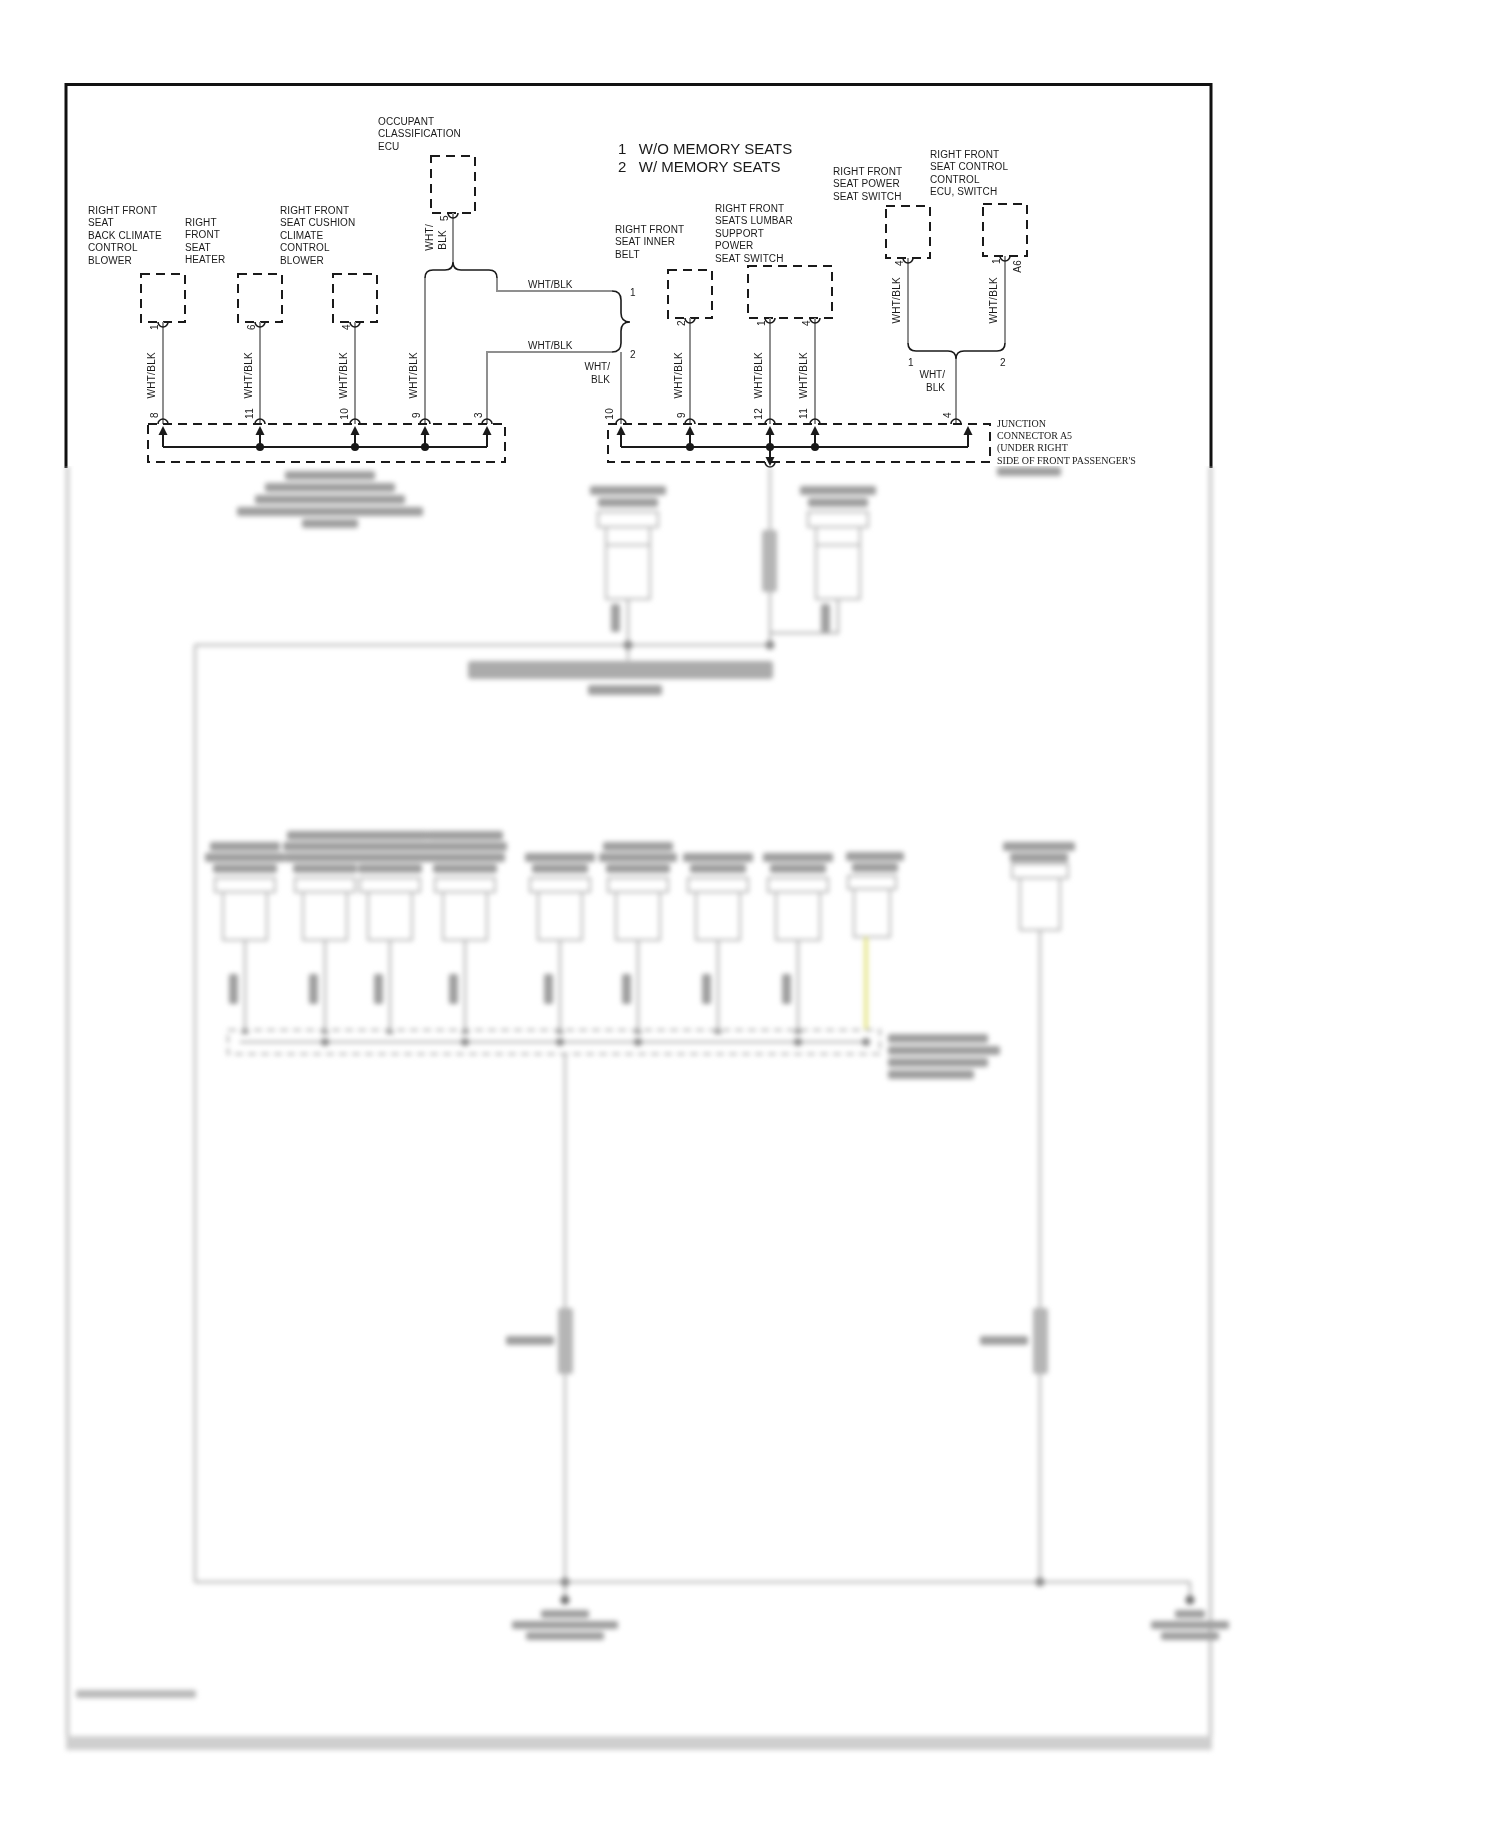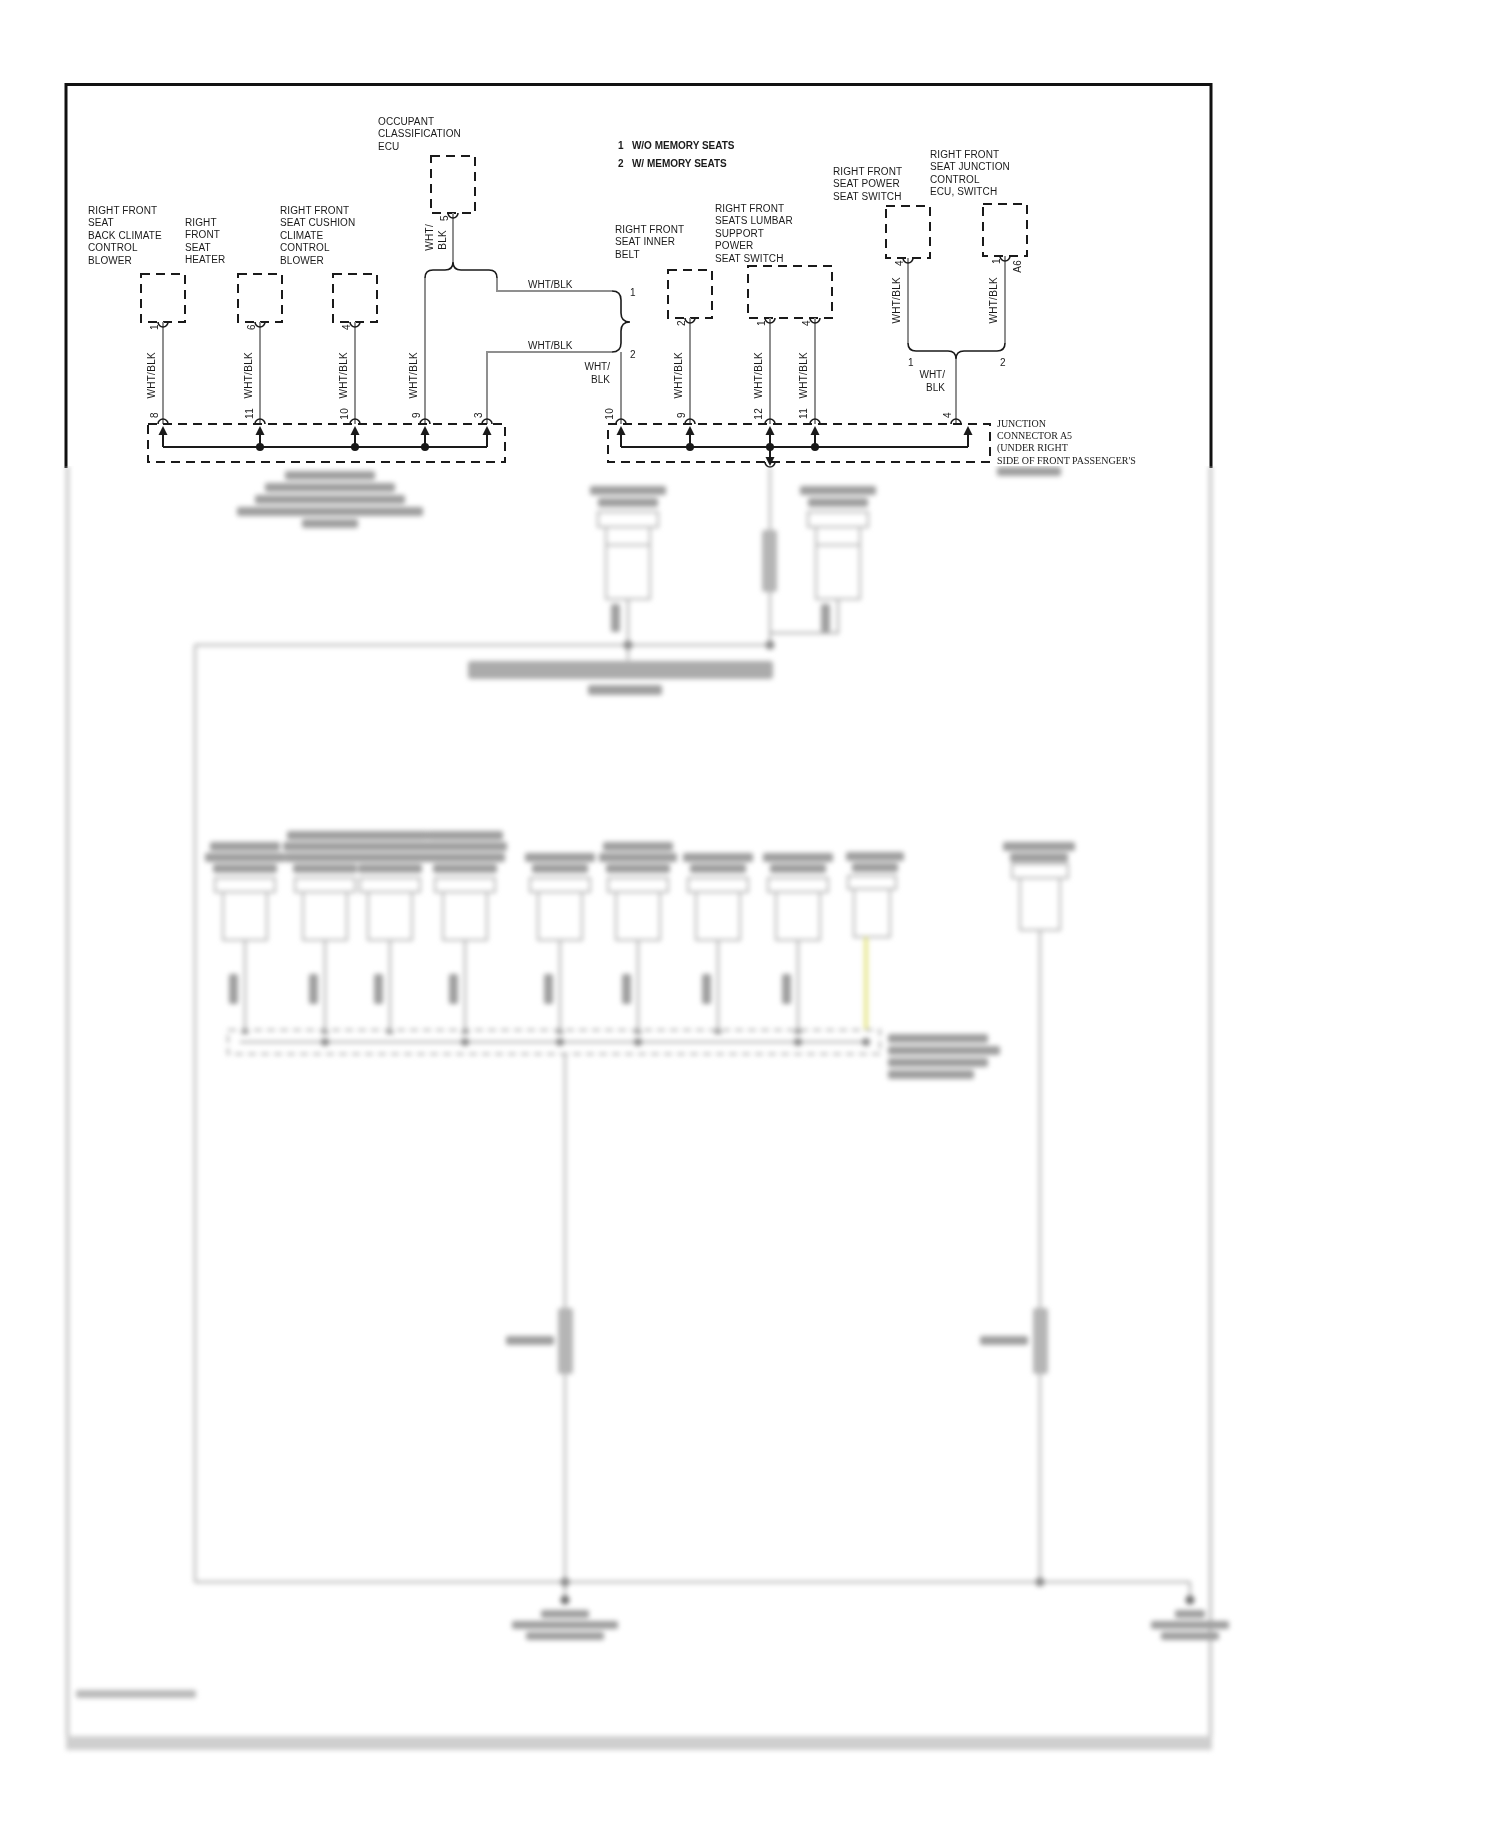--- a/index.html
+++ b/index.html
@@ -5,21 +5,21 @@
   html,body{margin:0;padding:0;background:#ffffff;}
   .canvas{position:relative;width:1500px;height:1828px;background:#ffffff;overflow:hidden;
           font-family:"Liberation Sans", sans-serif;color:#1a1a1a;}
   .layer{position:absolute;left:0;top:0;}
   .clabel{position:absolute;text-align:left;font-size:10px;line-height:12.4px;letter-spacing:.1px;}
   .clabel div{white-space:nowrap;}
   .vtext{position:absolute;writing-mode:vertical-rl;transform:rotate(180deg);
          font-size:10px;letter-spacing:.3px;white-space:nowrap;}
   .htext{position:absolute;font-size:10px;white-space:nowrap;}
   .rt{text-align:right;}
-  .legendrow{position:absolute;font-size:10px;white-space:nowrap;font-weight:bold;}
+  .legendrow{position:absolute;font-size:15px;white-space:nowrap;}
   .jnote{position:absolute;font-size:10px;line-height:12.2px;text-align:left;font-family:Liberation Serif, serif;}
   .blurwrap{position:absolute;inset:0;clip-path:inset(466px 0px 58px 0px);}
   .blurinner{position:absolute;inset:0;filter:blur(2.4px);}
 </style>
 </head>
 <body>
 
 <div class="canvas">
 
   <svg class="layer" width="1500" height="1828" viewBox="0 0 1500 1828">
@@ -170,21 +170,21 @@
     <div>POWER</div>
     <div>SEAT SWITCH</div>
   </div>
   <div class="clabel" style="left:833px;top:166px;width:150px;">
     <div>RIGHT FRONT</div>
     <div>SEAT POWER</div>
     <div>SEAT SWITCH</div>
   </div>
   <div class="clabel" style="left:930px;top:149px;width:150px;">
     <div>RIGHT FRONT</div>
-    <div>SEAT JUNCTION</div>
+    <div>SEAT CONTROL</div>
     <div>CONTROL</div>
     <div>ECU, SWITCH</div>
   </div>
 
   <div class="vtext" style="left:146px;top:352px;">WHT/BLK</div>
   <div class="vtext" style="left:243px;top:352px;">WHT/BLK</div>
   <div class="vtext" style="left:338px;top:352px;">WHT/BLK</div>
   <div class="vtext" style="left:424px;top:224px;">WHT/</div>
   <div class="vtext" style="left:437px;top:230px;">BLK</div>
   <div class="vtext" style="left:408px;top:352px;">WHT/BLK</div>

